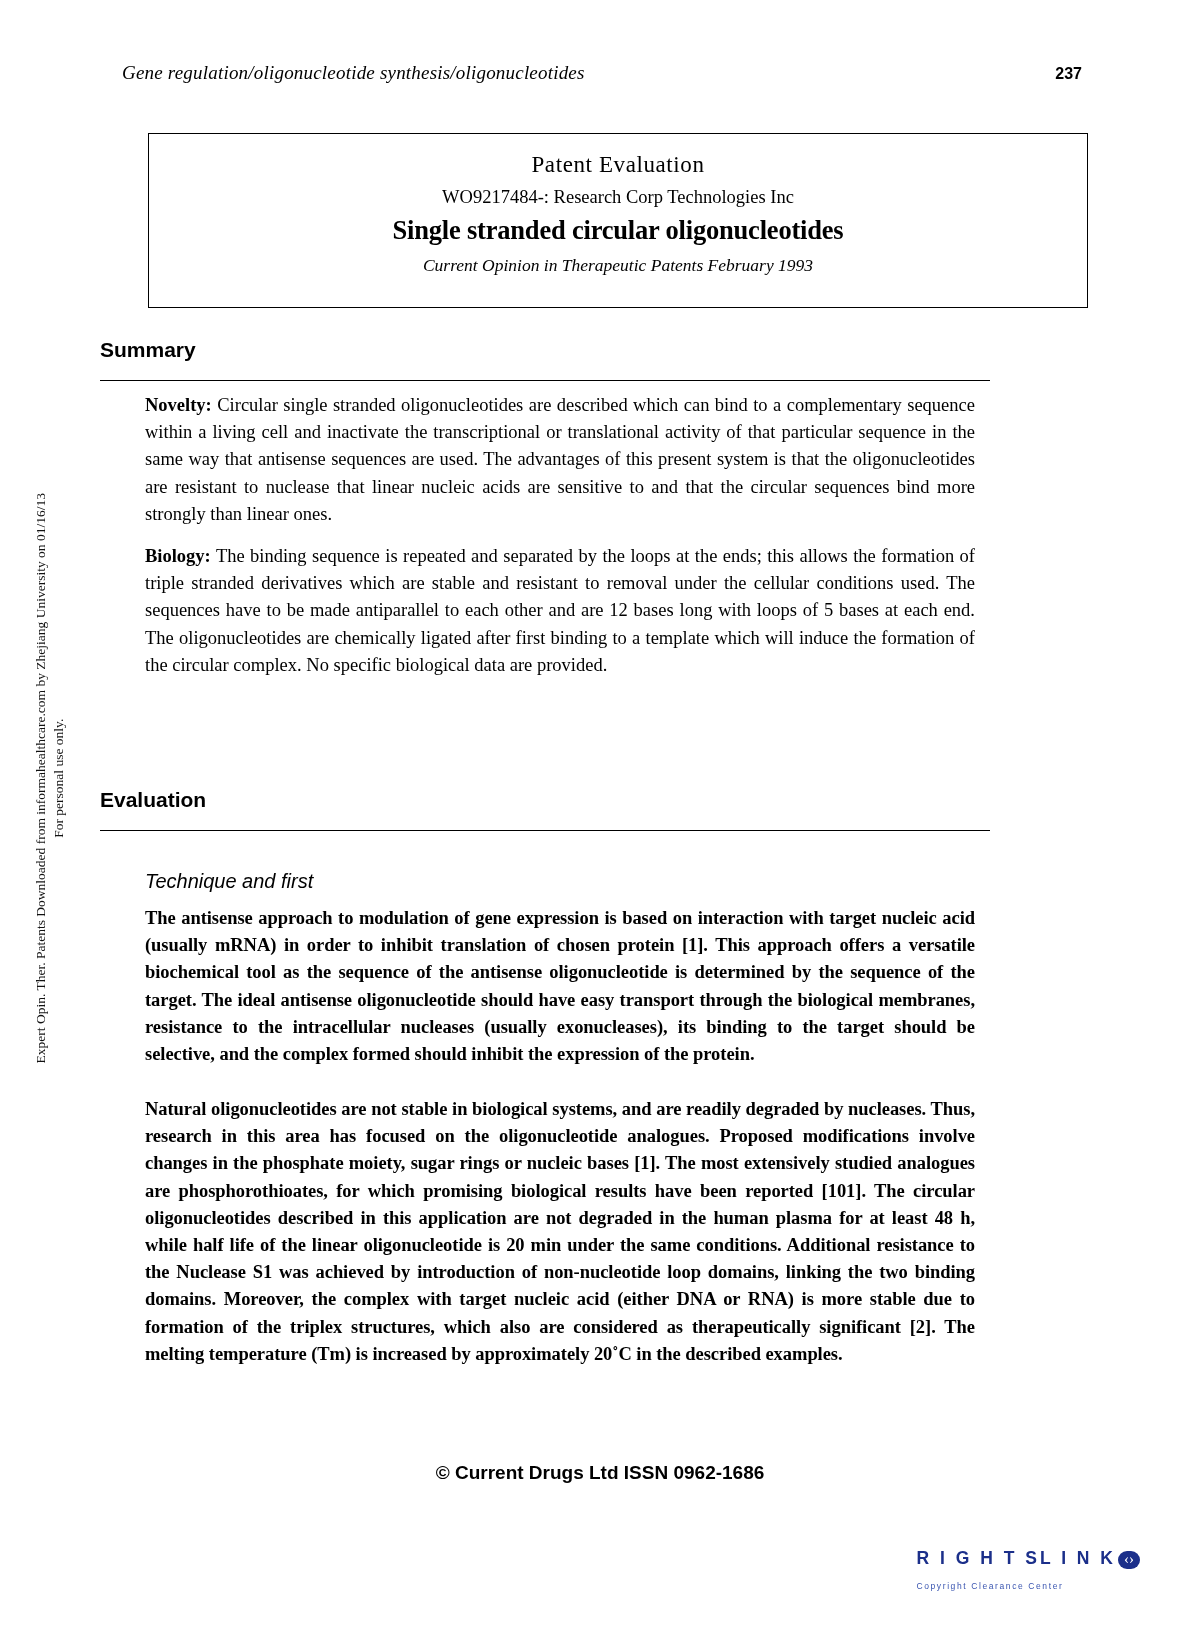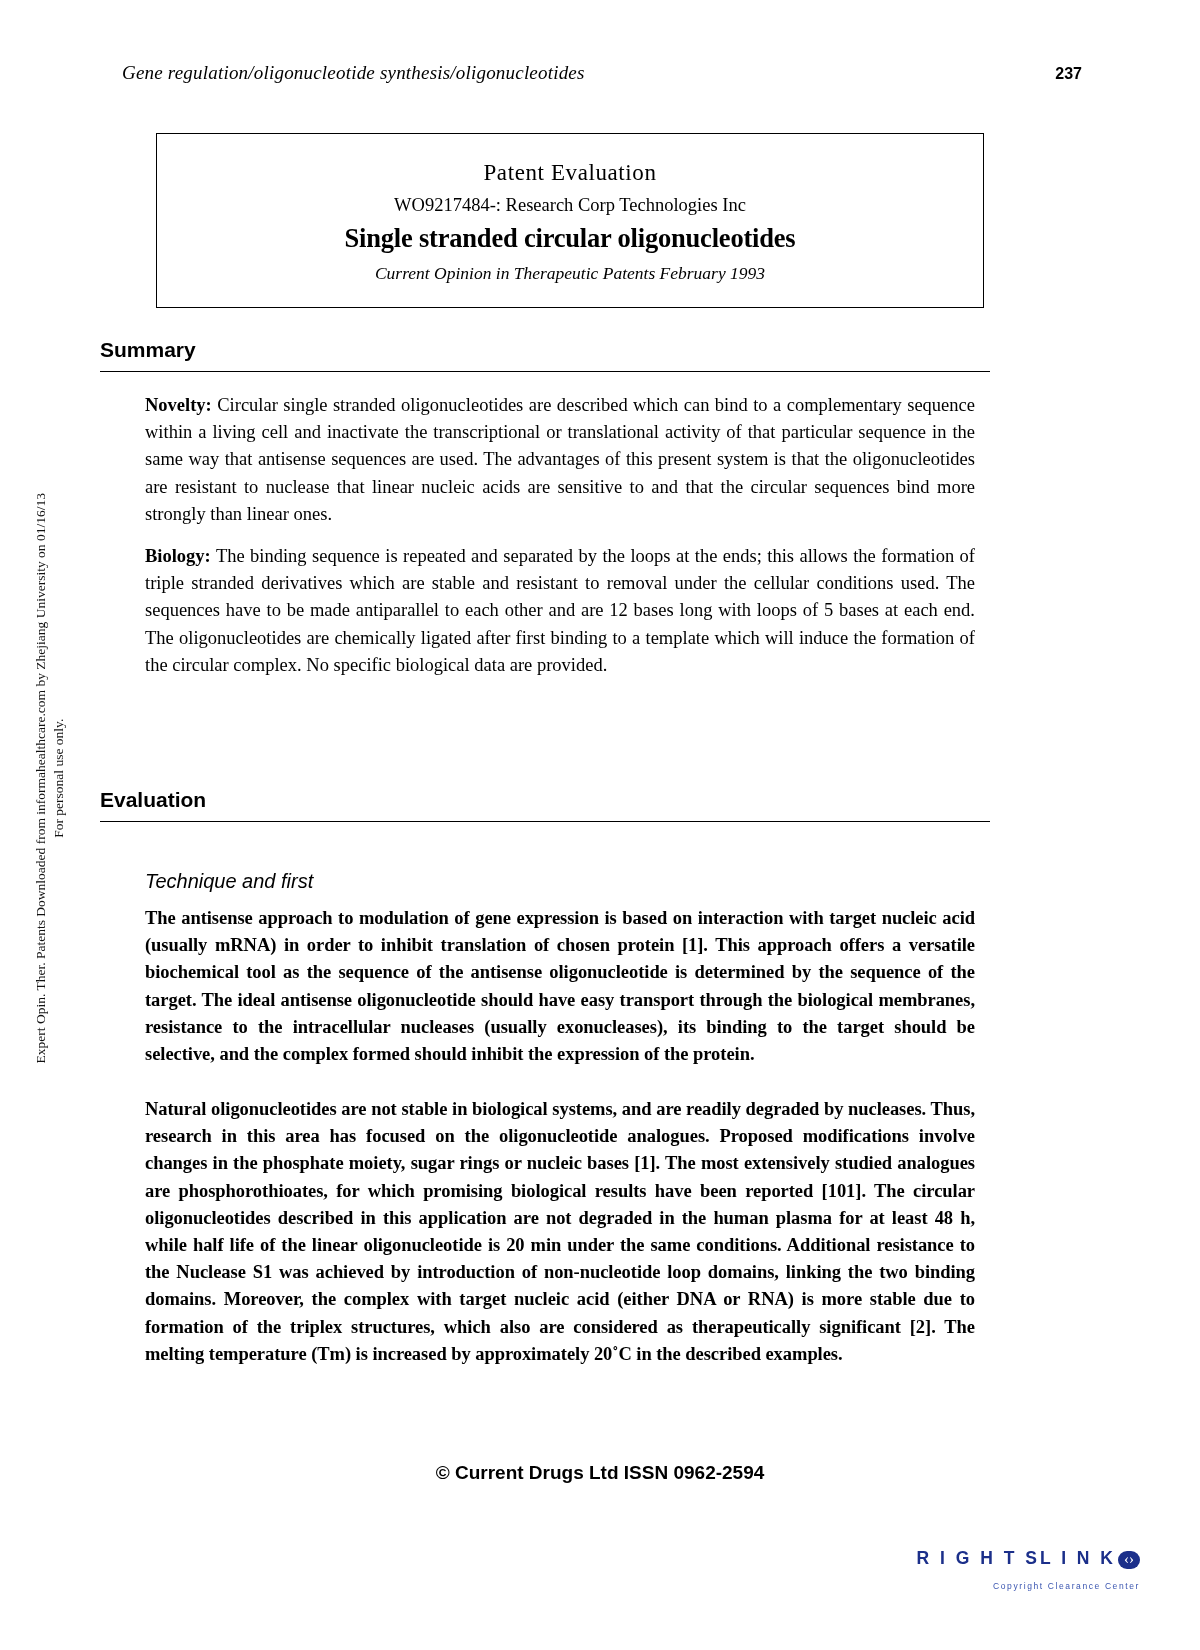--- a/index.html
+++ b/index.html
@@ -60,27 +60,26 @@
     font-family: "Liberation Sans", sans-serif;
     font-weight: bold;
     font-size: 16px;
   }
 
   
   .title-box {
     position: absolute;
     left: 148px;
     top: 133px;
-    width: 828px;
+    width: 940px;
     height: 175px;
     border: 1.5px solid #000;
     box-sizing: border-box;
     text-align: center;
-    padding-top: 26px;
-    margin-left: 8px;
+    padding-top: 18px;
   }
   .tb-kicker {
     font-family: "Liberation Serif", serif;
     font-size: 23px;
     letter-spacing: 0.6px;
     margin-bottom: 9px;
   }
   .tb-patent {
     font-family: "Liberation Serif", serif;
     font-size: 18.5px;
@@ -103,21 +102,21 @@
   .sec-head {
     position: absolute;
     left: 100px;
     width: 890px;
   }
   .sec-head .label {
     font-family: "Liberation Sans", sans-serif;
     font-weight: bold;
     font-size: 21px;
     display: inline-block;
-    padding-bottom: 8px;
+    padding-bottom: 17px;
   }
   .sec-rule {
     border-bottom: 1.6px solid #000;
     width: 890px;
     margin-top: 1px;
   }
 
   #summary-head { top: 338px; }
   #evaluation-head { top: 788px; }
 
@@ -165,21 +164,20 @@
     font-family: "Liberation Sans", sans-serif;
     font-weight: bold;
     font-size: 19px;
   }
 
   
   .rightslink {
     position: absolute;
     right: 60px;
     top: 1548px;
-    text-align: right;
   }
   .rl-main {
     font-family: "Liberation Sans", sans-serif;
     font-weight: bold;
     font-size: 17.5px;
     letter-spacing: 3px;
     color: #1b2f8a;
     display: inline-block;
   }
   .rl-badge {
@@ -240,21 +238,21 @@
     <div class="label">Evaluation</div>
     <div class="sec-rule"></div>
   </div>
 
   <div class="sub-head">Technique and first</div>
 
   <div class="para bold-para" id="p-tech1">The antisense approach to modulation of gene expression is based on interaction with target nucleic acid (usually mRNA) in order to inhibit translation of chosen protein [1]. This approach offers a versatile biochemical tool as the sequence of the antisense oligonucleotide is determined by the sequence of the target. The ideal antisense oligonucleotide should have easy transport through the biological membranes, resistance to the intracellular nucleases (usually exonucleases), its binding to the target should be selective, and the complex formed should inhibit the expression of the protein.</div>
 
   <div class="para bold-para" id="p-tech2">Natural oligonucleotides are not stable in biological systems, and are readily degraded by nucleases. Thus, research in this area has focused on the oligonucleotide analogues. Proposed modifications involve changes in the phosphate moiety, sugar rings or nucleic bases [1]. The most extensively studied analogues are phosphorothioates, for which promising biological results have been reported [101]. The circular oligonucleotides described in this application are not degraded in the human plasma for at least 48 h, while half life of the linear oligonucleotide is 20 min under the same conditions. Additional resistance to the Nuclease S1 was achieved by introduction of non-nucleotide loop domains, linking the two binding domains. Moreover, the complex with target nucleic acid (either DNA or RNA) is more stable due to formation of the triplex structures, which also are considered as therapeutically significant [2]. The melting temperature (Tm) is increased by approximately 20˚C in the described examples.</div>
 
-  <div class="footer">© Current Drugs Ltd ISSN 0962-2594</div>
+  <div class="footer">© Current Drugs Ltd ISSN 0962-1686</div>
 
   <div class="rightslink">
     <div>
       <span class="rl-main">R I G H T S</span><span class="rl-main dark">L I N K</span><span class="rl-badge">‹›</span>
     </div>
     <div class="rl-sub">Copyright Clearance Center</div>
   </div>
 
 </div>
 

